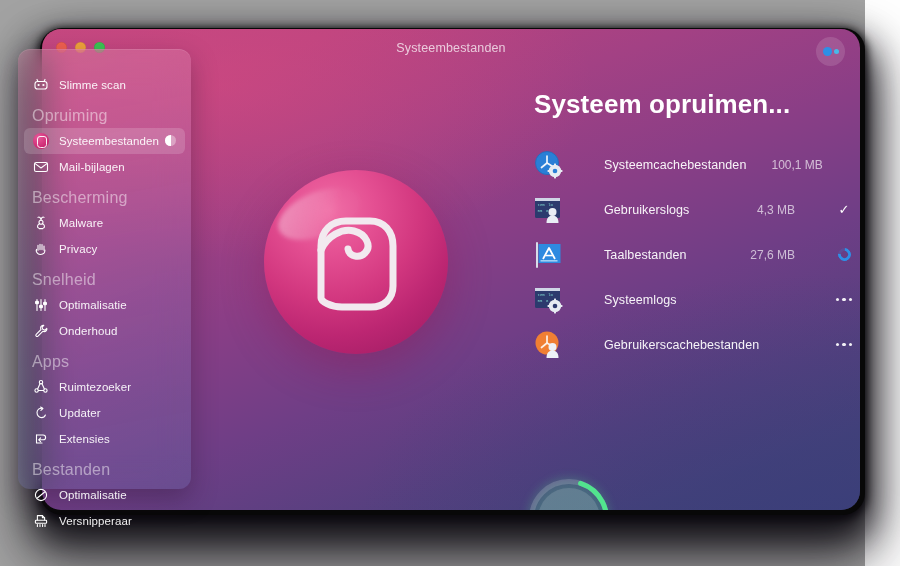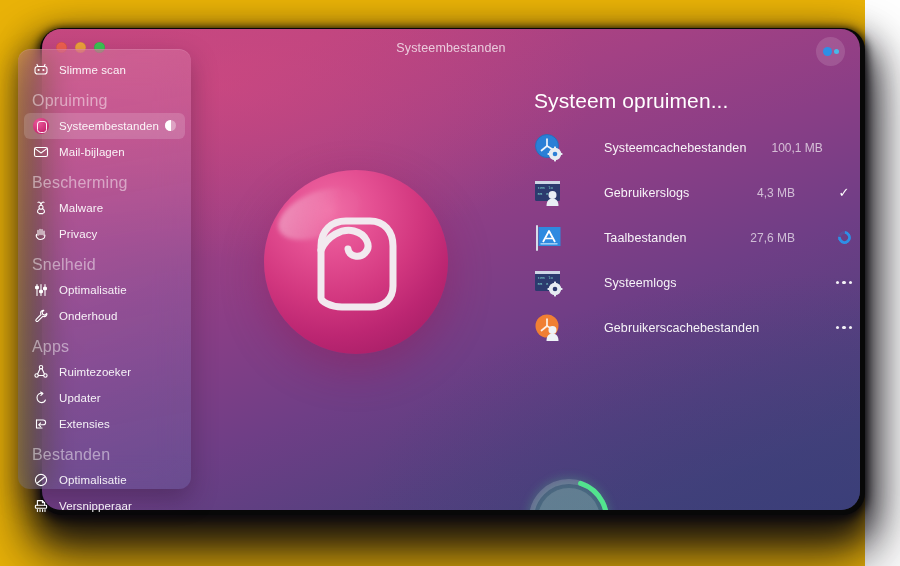--- a/index.html
+++ b/index.html
@@ -6,21 +6,21 @@
     margin: 0; padding: 0;
     width: 900px; height: 566px;
     background: #ffffff;
     font-family: "Liberation Sans", sans-serif;
     overflow: hidden;
   }
 
   #stage {
     position: relative;
     width: 865px; height: 566px;
-    background: #eab308;
+    background: #a3a3a3;
   }
 
   
   .win-shadow {
     position: absolute;
     left: 40px; top: 28px;
     width: 825px; height: 487px;
     border-radius: 22px;
     background: #080808;
     box-shadow:
@@ -95,21 +95,21 @@
     background: linear-gradient(170deg,
         rgba(224,140,175,0.36) 0%,
         rgba(202,126,178,0.34) 18%,
         rgba(173,118,182,0.33) 38%,
         rgba(140,113,181,0.32) 58%,
         rgba(116,112,176,0.31) 78%,
         rgba(104,110,172,0.30) 100%);
     box-shadow: 0 10px 26px rgba(36,16,44,0.35), 0 1px 0 rgba(255,255,255,0.10) inset;
     backdrop-filter: blur(16px);
     z-index: 8;
-    padding-top: 8px;
+    padding-top: 23px;
     box-sizing: border-box;
   }
 
   .side-row {
     position: relative;
     height: 26px;
     margin: 0 6px;
     display: flex; align-items: center;
     border-radius: 6px;
     padding-left: 8px;
@@ -178,25 +178,25 @@
     transform: rotate(-22deg);
     filter: blur(2px);
   }
   .hero .glyph {
     position:absolute; left: 0; top: 0; width: 184px; height: 184px;
   }
 
   
   .panel { position:absolute; left: 450px; top: 60px; width: 360px; z-index: 4; }
   .panel-title {
-    font-size: 21px; font-weight: normal;
+    font-size: 26px; font-weight: bold;
     color: #ffffff;
     letter-spacing: 0.1px;
     margin-left: 42px;
-    margin-bottom: 12px;
+    margin-bottom: 22px;
   }
 
   .flist { margin-left: 42px; }
   .frow {
     display: flex; align-items: center;
     height: 45px;
     gap: 25px;
   }
   .f-ico {
     width: 29px; height: 29px;

